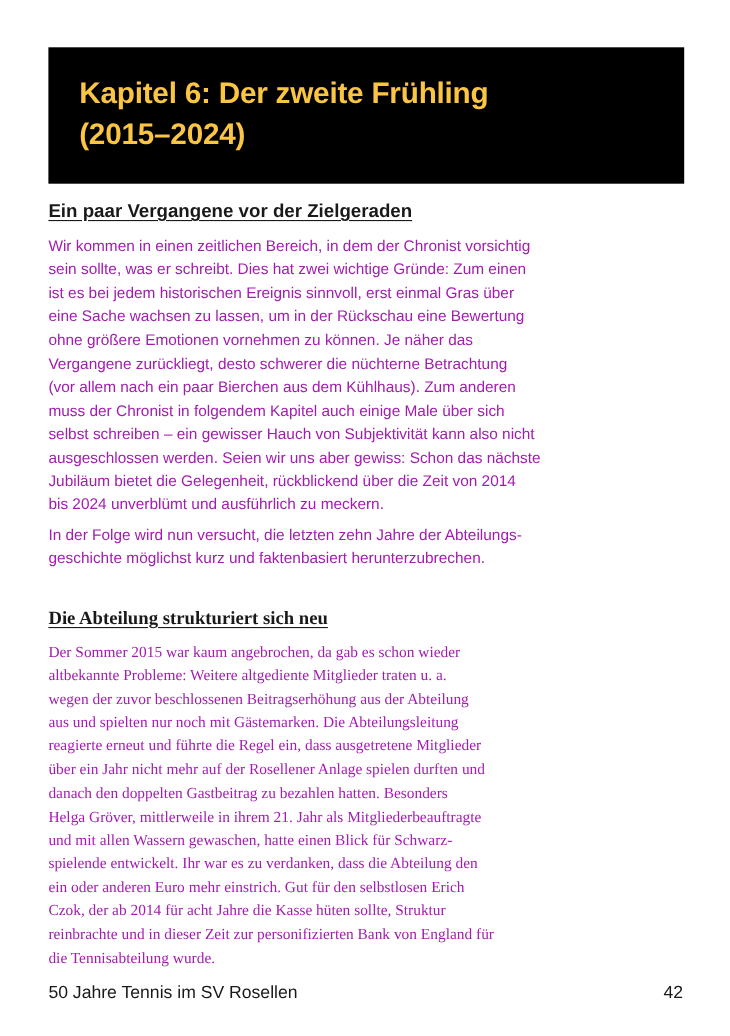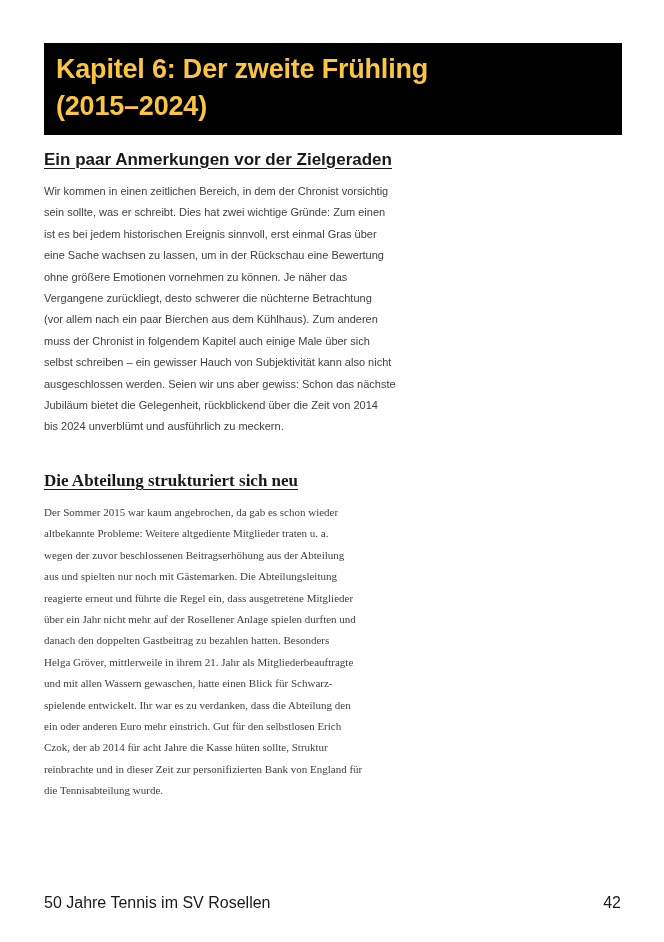--- a/index.html
+++ b/index.html
@@ -17,45 +17,45 @@
     left: 44px;
     top: 43px;
     width: 578px;
   }
   .banner {
     background: #000000;
     padding: 8px 12px 10px 12px;
     box-sizing: border-box;
   }
   .banner h1 {
-    margin: 0;
+    margin: 16px;
     color: #FBC544;
     font-size: 27px;
     line-height: 37px;
     font-weight: 700;
     letter-spacing: -0.2px;
     white-space: pre-line;
   }
   section.sec-first { margin-top: 14px; }
   section.sec-next  { margin-top: 32px; font-family: Liberation Serif, serif; }
   h2.section-heading {
     margin: 0 0 10px 0;
     font-size: 17px;
     line-height: 22px;
     font-weight: 700;
     text-decoration: underline;
     text-underline-offset: 3px;
     color: #191919;
   }
   p.body-par {
     margin: 0 0 6px 0;
-    font-size: 11px;
+    font-size: 14px;
     line-height: 21.4px;
     white-space: pre-line;
-    color: #404040;
+    color: #a21caf;
   }
   .footer {
     position: absolute;
     left: 44px;
     right: 32px;
     top: 894px;
     font-size: 16px;
     line-height: 17px;
     text-align: left;
     color: #191919;
@@ -71,33 +71,35 @@
 
 <div class="page">
   <div class="content">
 
     <header class="banner">
       <h1>Kapitel 6: Der zweite Frühling
 (2015–2024)</h1>
     </header>
 
     <section class="sec-first">
-      <h2 class="section-heading">Ein paar Anmerkungen vor der Zielgeraden</h2>
+      <h2 class="section-heading">Ein paar Vergangene vor der Zielgeraden</h2>
       <p class="body-par">Wir kommen in einen zeitlichen Bereich, in dem der Chronist vorsichtig
 sein sollte, was er schreibt. Dies hat zwei wichtige Gründe: Zum einen
 ist es bei jedem historischen Ereignis sinnvoll, erst einmal Gras über
 eine Sache wachsen zu lassen, um in der Rückschau eine Bewertung
 ohne größere Emotionen vornehmen zu können. Je näher das
 Vergangene zurückliegt, desto schwerer die nüchterne Betrachtung
 (vor allem nach ein paar Bierchen aus dem Kühlhaus). Zum anderen
 muss der Chronist in folgendem Kapitel auch einige Male über sich
 selbst schreiben – ein gewisser Hauch von Subjektivität kann also nicht
 ausgeschlossen werden. Seien wir uns aber gewiss: Schon das nächste
 Jubiläum bietet die Gelegenheit, rückblickend über die Zeit von 2014
 bis 2024 unverblümt und ausführlich zu meckern.</p>
+      <p class="body-par">In der Folge wird nun versucht, die letzten zehn Jahre der Abteilungs-
+geschichte möglichst kurz und faktenbasiert herunterzubrechen.</p>
     </section>
 
     <section class="sec-next">
       <h2 class="section-heading">Die Abteilung strukturiert sich neu</h2>
       <p class="body-par">Der Sommer 2015 war kaum angebrochen, da gab es schon wieder
 altbekannte Probleme: Weitere altgediente Mitglieder traten u. a.
 wegen der zuvor beschlossenen Beitragserhöhung aus der Abteilung
 aus und spielten nur noch mit Gästemarken. Die Abteilungsleitung
 reagierte erneut und führte die Regel ein, dass ausgetretene Mitglieder
 über ein Jahr nicht mehr auf der Rosellener Anlage spielen durften und

